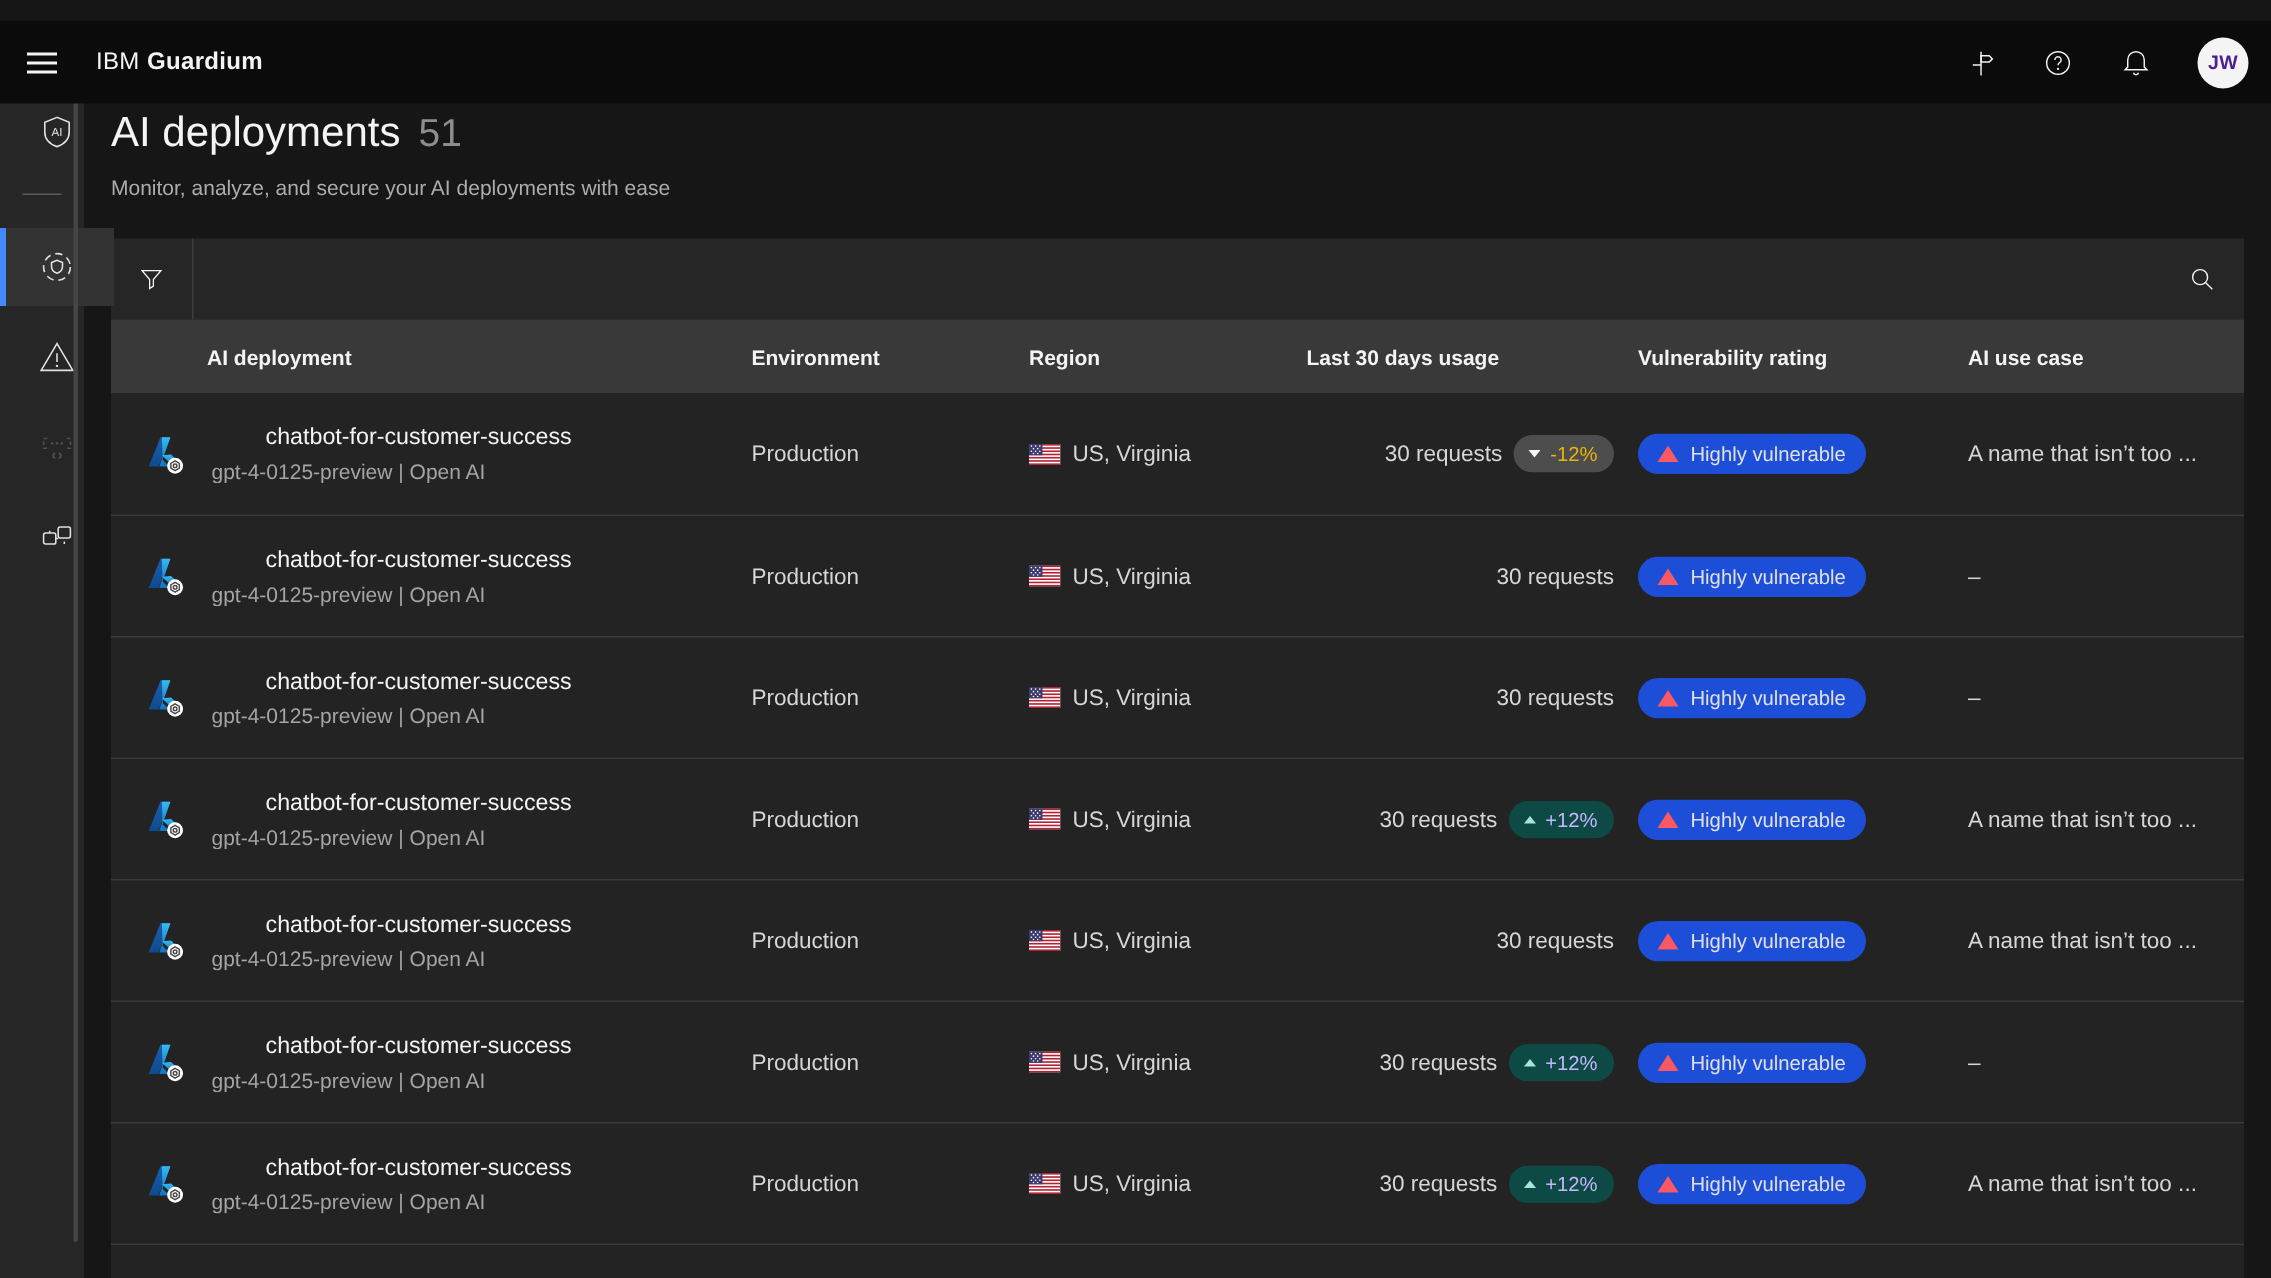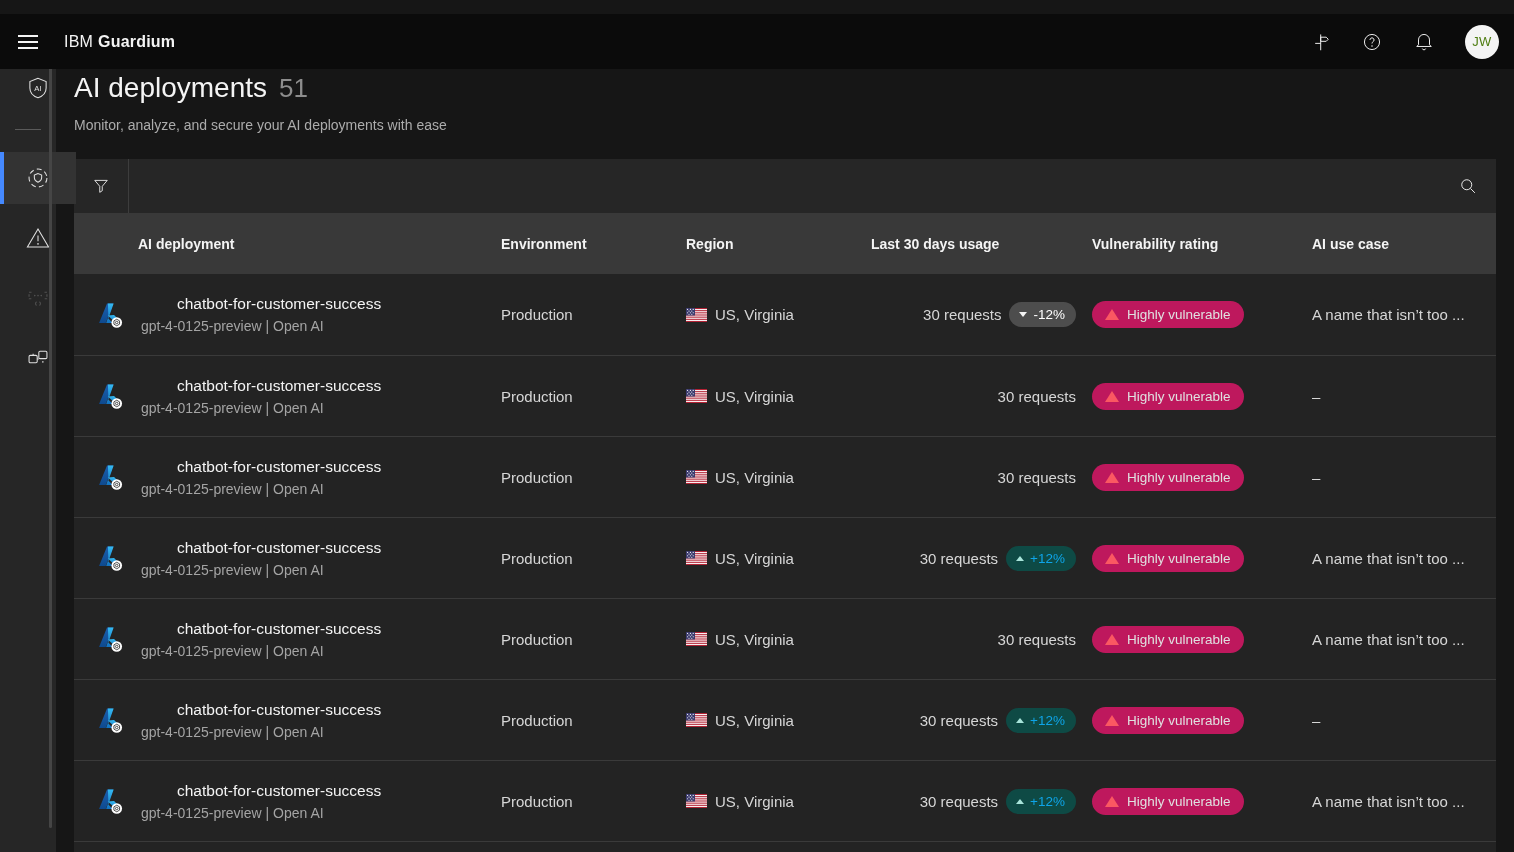--- a/index.html
+++ b/index.html
@@ -14,22 +14,22 @@
   .hamburger-btn .bars { width:20px; display:flex; flex-direction:column; gap:4px; }
   .hamburger-btn .bars i { display:block; height:2px; background:#f4f4f4; }
   .brand { margin-left:8px; font-size:16px; color:#f4f4f4; letter-spacing:.2px; cursor:pointer; }
   .brand .prefix { font-weight:400; }
   .brand .name { font-weight:700; margin-left:5px; }
   .header-spacer { flex:1; }
   .header-icon-btn { width:52px; height:55px; display:flex; align-items:center; justify-content:center;
                      background:none; border:none; cursor:pointer; }
   .header-icon-btn svg { stroke:#f4f4f4; fill:none; stroke-width:1.4; }
   .avatar-wrap { width:64px; height:55px; display:flex; align-items:center; justify-content:center; }
-  .avatar { width:34px; height:34px; border-radius:50%; background:#f4f4f4; color:#4d7c0f;
-            font-size:13px; font-weight:400; display:flex; align-items:center; justify-content:center;
+  .avatar { width:34px; height:34px; border-radius:50%; background:#f4f4f4; color:#4c1d95;
+            font-size:13px; font-weight:700; display:flex; align-items:center; justify-content:center;
             cursor:pointer; letter-spacing:.3px; }
 
   
   .page-scrollbar { position:absolute; top:56px; right:0; width:42px; height:4px; background:#9b9b9b; z-index:9; }
 
   
   .sidebar { position:absolute; top:55px; left:0; width:56px; height:797px; background:#262626; z-index:8; }
   .side-item { width:76px; height:48px; display:flex; align-items:center; justify-content:center;
                background:none; border:none; cursor:pointer; position:relative; }
   .side-item svg { stroke:#e0e0e0; fill:none; stroke-width:1.3; }
@@ -54,45 +54,45 @@
   .table-toolbar { height:54px; background:#262626; display:flex; align-items:center; }
   .toolbar-filter-btn { width:55px; height:54px; background:none; border:none; cursor:pointer;
                         border-right:1px solid #3d3d3d; display:flex; align-items:center; justify-content:center; }
   .toolbar-filter-btn svg { stroke:#f4f4f4; fill:none; stroke-width:1.4; }
   .toolbar-spacer { flex:1; }
   .toolbar-search-btn { width:56px; height:54px; background:none; border:none; cursor:pointer;
                         display:flex; align-items:center; justify-content:center; }
   .toolbar-search-btn svg { stroke:#f4f4f4; fill:none; stroke-width:1.5; }
 
   .grid-cols { display:grid; grid-template-columns:411px 185px 185px 221px 220px 200px; }
-  .thead { height:61px; background:#393939; align-items:center; font-size:14px; font-weight:700; color:#f4f4f4; }
+  .thead { height:49px; background:#393939; align-items:center; font-size:14px; font-weight:700; color:#f4f4f4; }
   .thead .th { padding-left:16px; white-space:nowrap; }
   .thead .th.first { padding-left:64px; }
 
   .trow { height:81px; background:#232323; align-items:center; cursor:pointer; }
   .trow + .trow { border-top:1px solid #3a3a3a; }
   .td { padding-left:16px; font-size:15px; color:#d6d6d6; white-space:nowrap; overflow:hidden; }
   .td.deploy { padding-left:22px; display:flex; align-items:center; gap:15px; }
   .deploy-text .name { font-size:15.5px; color:#f4f4f4; margin-bottom:5px;margin-left:36px; }
   .deploy-text .model { font-size:14px; color:#a4a4a4; }
   .region-cell { display:flex; align-items:center; gap:8px; }
   .usage-cell { display:flex; align-items:center; gap:8px;justify-content:flex-end; }
 
   .trend-badge { display:inline-flex; align-items:center; gap:6px; height:25px; padding:0 11px 0 10px;
                  border-radius:13px; font-size:13.5px; }
-  .trend-badge.down { background:#4d4d4d; color:#ffffff; }
-  .trend-badge.up   { background:#0e4a45; color:#0ea5e9; }
+  .trend-badge.down { background:#4d4d4d; color:#eab308; }
+  .trend-badge.up   { background:#0e4a45; color:#c4b5fd; }
   .tri { width:0; height:0; display:none; }
   .tri-down { border-left:4.5px solid transparent; border-right:4.5px solid transparent; border-top:5.5px solid #f4f4f4; }
   .tri-up   { border-left:4.5px solid transparent; border-right:4.5px solid transparent; border-bottom:5.5px solid #a8e4da; }
   .trend-badge.down .tri-down { display:block; }
   .trend-badge.up .tri-up { display:block; }
 
   .vuln-badge { display:inline-flex; align-items:center; gap:8px; height:27px; padding:0 13px;
-                border-radius:14px; background:#be185d; font-size:13.5px; color:#e0e0e0; }
+                border-radius:14px; background:#1d4ed8; font-size:13.5px; color:#e0e0e0; }
   .vuln-tri { width:0; height:0; border-left:7px solid transparent; border-right:7px solid transparent;
               border-bottom:11px solid #fa5862; }
 
   .flag-icon { display:inline-block; line-height:0; }
 </style>
 </head>
 <body>
 
 <div class="top-header">
   <button class="hamburger-btn">

